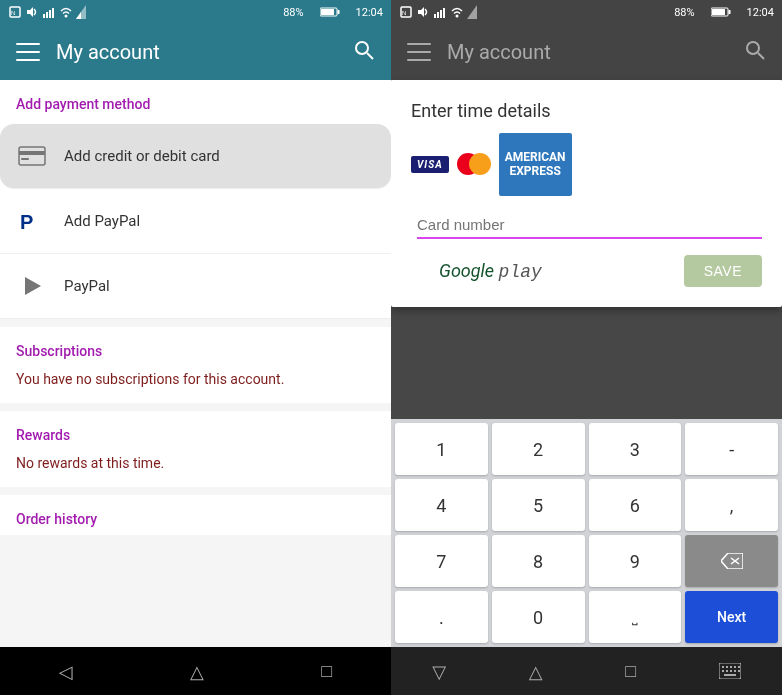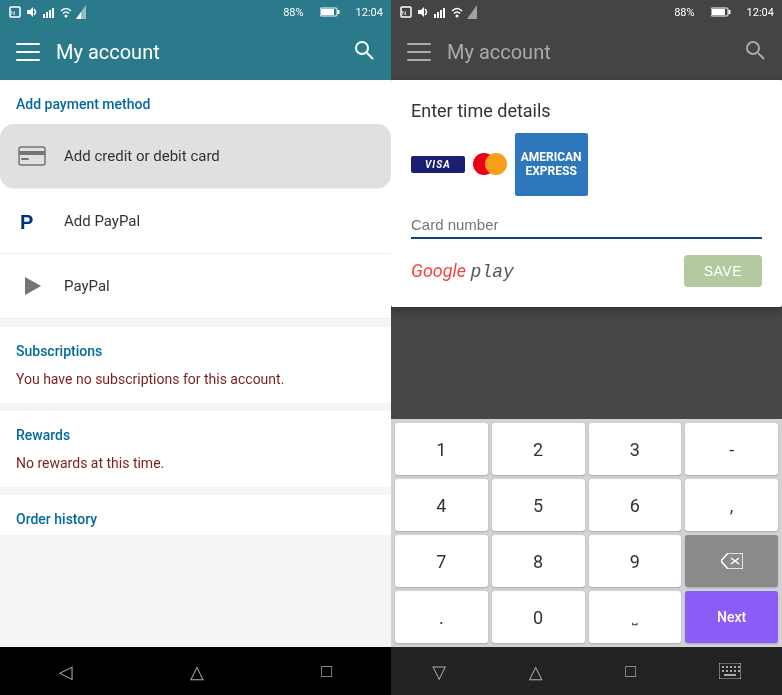--- a/index.html
+++ b/index.html
@@ -122,21 +122,21 @@
     }
 
     .section-block {
       margin-top: 8px;
       background: #fff;
     }
     .section-title {
       padding: 16px 16px 8px 16px;
       font-size: 14px;
       font-weight: 500;
-      color: #0369a1;
+      color: #a21caf;
     }
     .section-text {
       padding: 4px 16px 16px 16px;
       font-size: 14px;
       color: #7f1d1d;
     }
 
     
     .bottom-nav {
       height: 48px;
@@ -206,21 +206,21 @@
       display: flex;
       gap: 8px;
       margin-bottom: 16px;
       align-items: center;
     }
     .visa-logo {
       background: #1a1f71;
       color: #fff;
       font-size: 10px;
       font-weight: bold;
-      padding: 3px 14px;
+      padding: 3px 6px;
       border-radius: 2px;
       font-style: italic;
       letter-spacing: 1px;
     }
     .mastercard-logo {
       width: 34px;
       height: 22px;
       position: relative;
       display: inline-flex;
     }
@@ -244,22 +244,23 @@
       background: #2E77BC;
       color: #fff;
       font-size: 12px;
       font-weight: bold;
       padding: 17px 6px;
       border-radius: 2px;
       text-align: center;
       line-height: 1.2;
     }
     .card-number-input-wrapper {
-      border-bottom: 2px solid #0c4a6e;
+      border-bottom: 2px solid #d946ef;
       margin-bottom: 16px;
+      margin-left: 6px;
     }
     .card-number-input {
       width: 100%;
       border: none;
       outline: none;
       font-size: 15px;
       color: #757575;
       padding: 4px 0;
       background: transparent;
     }
@@ -319,21 +320,21 @@
       color: #333;
       cursor: pointer;
       box-shadow: 0 1px 2px rgba(0,0,0,0.2);
       font-weight: 400;
     }
     .key.dark {
       background: #8a8a8a;
       color: #fff;
     }
     .key.next-key {
-      background: #8b5cf6;
+      background: #1d4ed8;
       color: #fff;
       font-size: 14px;
       font-weight: 500;
     }
     .key.space-key {
       font-size: 14px;
     }
 
     .right-bottom-nav {
       height: 48px;
@@ -531,21 +532,21 @@
         </span>
         <span class="amex-logo">AMERICAN<br>EXPRESS</span>
       </div>
 
       <div class="card-number-input-wrapper">
         <input type="text" class="card-number-input" placeholder="Card number" style="">
       </div>
 
       <div class="dialog-footer">
         <div class="google-play-logo">
-          <span style="color:#ef4444;font-style:italic;">Google</span>
+          <span style="color:#14532d;font-style:italic;margin-left:28px;">Google</span>
           <span style="color:#555;font-style:italic;font-family:Liberation Mono, monospace;"> play</span>
         </div>
         <button class="save-btn">SAVE</button>
       </div>
     </div>
 
     <div class="right-subscriptions" style="margin-top: 0px; border-top: 1px solid #ccc;">
       <div class="right-subscriptions-title">Subscriptions</div>
     </div>
   </div>

